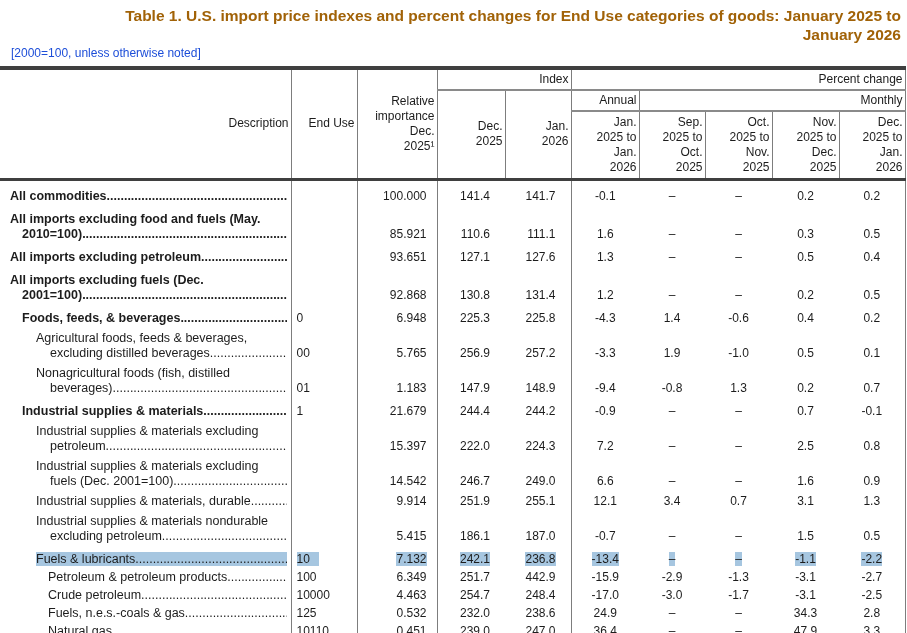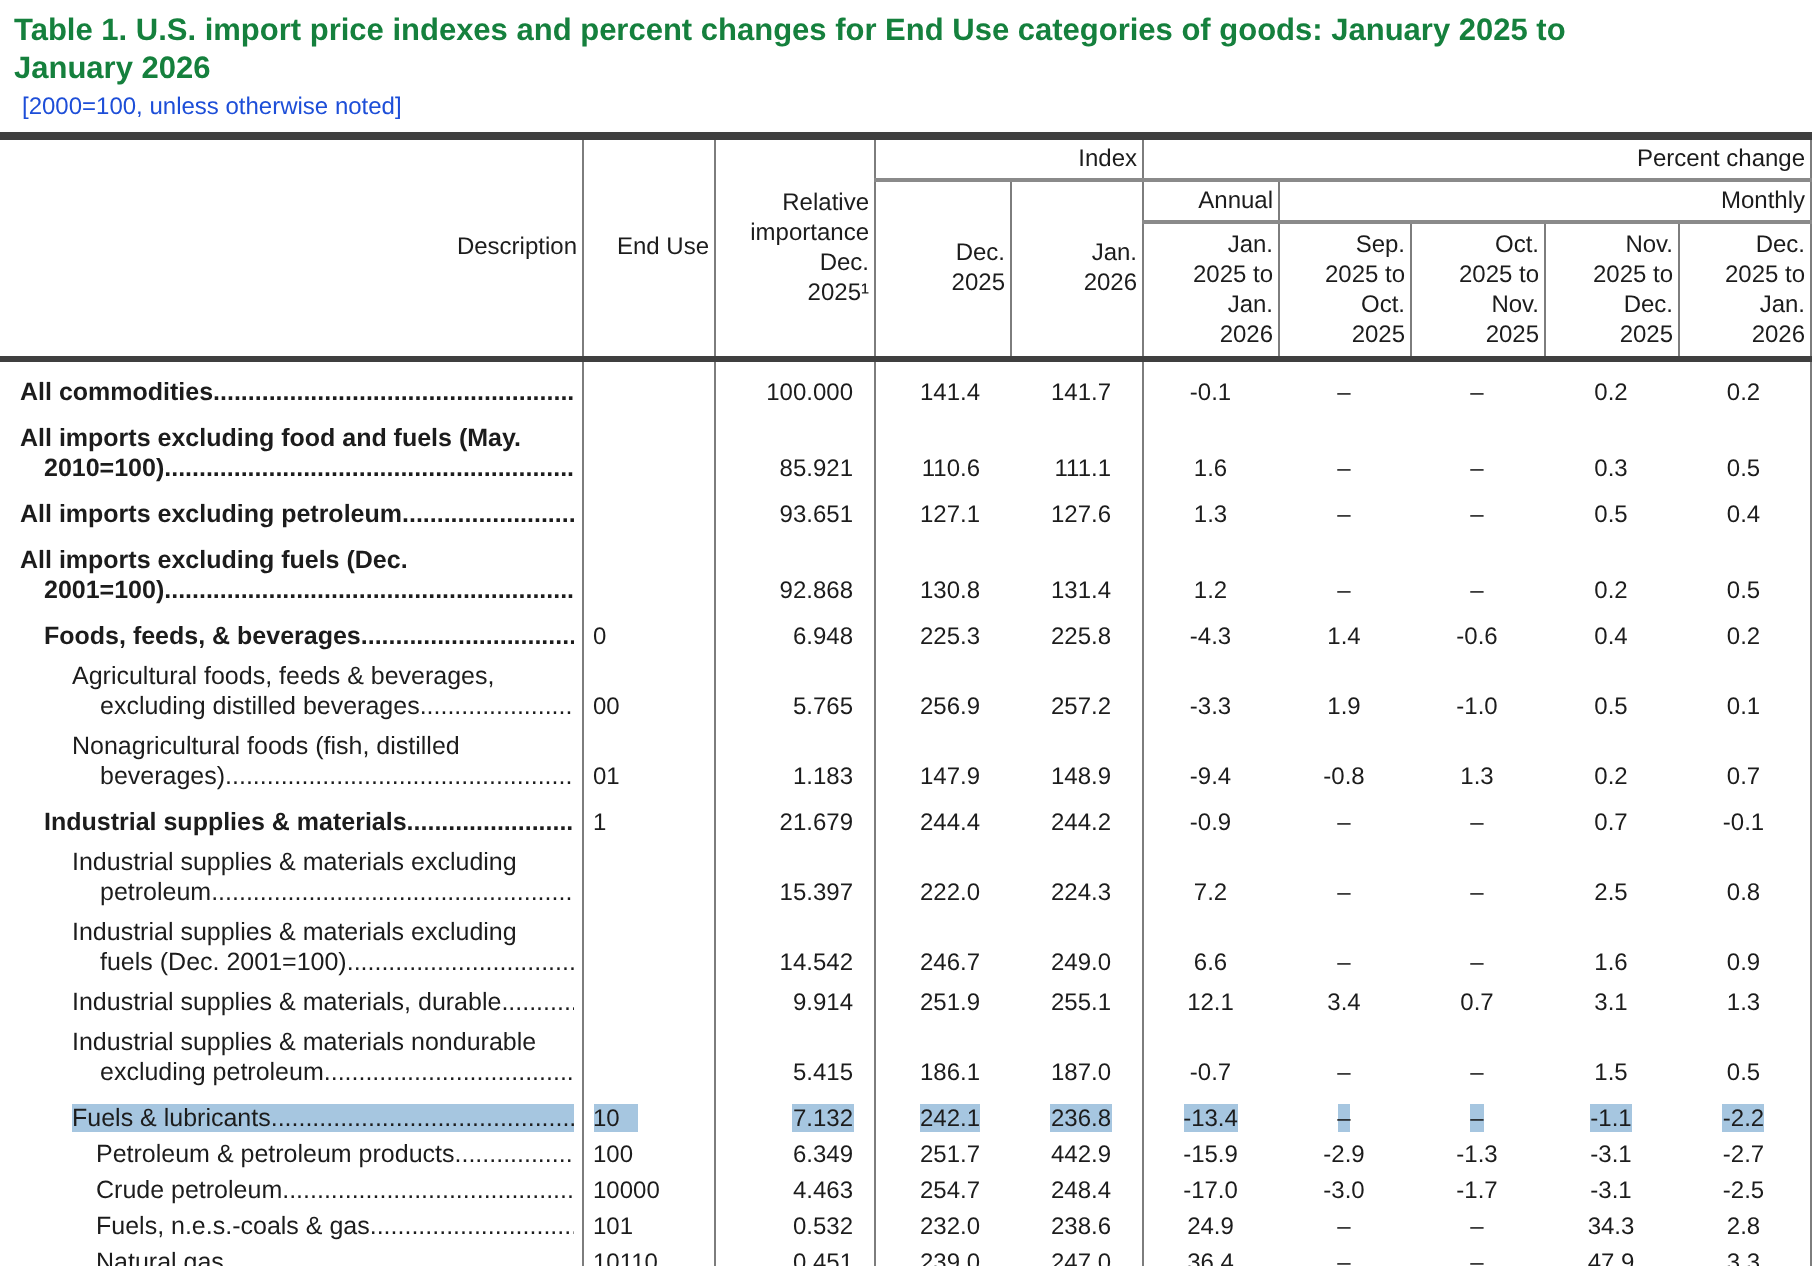--- a/index.html
+++ b/index.html
@@ -9,21 +9,21 @@
     --hl:#a6c6e0;
   }
   *{box-sizing:border-box;}
   html,body{margin:0;padding:0;}
   body{
     width:907px;height:633px;overflow:hidden;background:#fff;color:var(--txt);
     font-family:"Liberation Sans","DejaVu Sans",sans-serif;
   }
   .title{
     font-size:15.5px;font-weight:bold;line-height:19px;margin:6px 6px 2px 7px;
-    white-space:pre-line;color:#15803d;
+    white-space:pre-line;color:#a16207;text-align:right;
   }
   .subtitle{font-size:12px;margin:2px 16px 6px 11px;color:#1d4ed8;}
 
   table{border-collapse:collapse;table-layout:fixed;width:905px;margin:0;}
   table{border-top:4px solid var(--heavy);border-right:1px solid var(--ln);}
   thead{border-bottom:3px solid var(--heavy);}
   th{
     font-weight:normal;font-size:12px;line-height:15px;text-align:right;
     vertical-align:middle;padding:2px 2px;white-space:pre-line;color:var(--txt);
   }
@@ -339,21 +339,21 @@
         <td class="c-pct"><span>-17.0</span></td>
         <td class="c-pct"><span>-3.0</span></td>
         <td class="c-pct"><span>-1.7</span></td>
         <td class="c-pct"><span>-3.1</span></td>
         <td class="c-pct"><span>-2.5</span></td>
       </tr>
       <tr class="sp-tight">
         <td class="c-desc">
           <div class="dwrap ind3"><span>Fuels, n.e.s.-coals &amp; gas..............................................................................................................</span></div>
         </td>
-        <td class="c-eu"><span>101</span></td>
+        <td class="c-eu"><span>125</span></td>
         <td class="c-relimp num"><span>0.532</span></td>
         <td class="c-idx num"><span>232.0</span></td>
         <td class="c-idx c-idxlast num"><span>238.6</span></td>
         <td class="c-pct"><span>24.9</span></td>
         <td class="c-pct"><span>–</span></td>
         <td class="c-pct"><span>–</span></td>
         <td class="c-pct"><span>34.3</span></td>
         <td class="c-pct"><span>2.8</span></td>
       </tr>
       <tr class="sp-tight">

